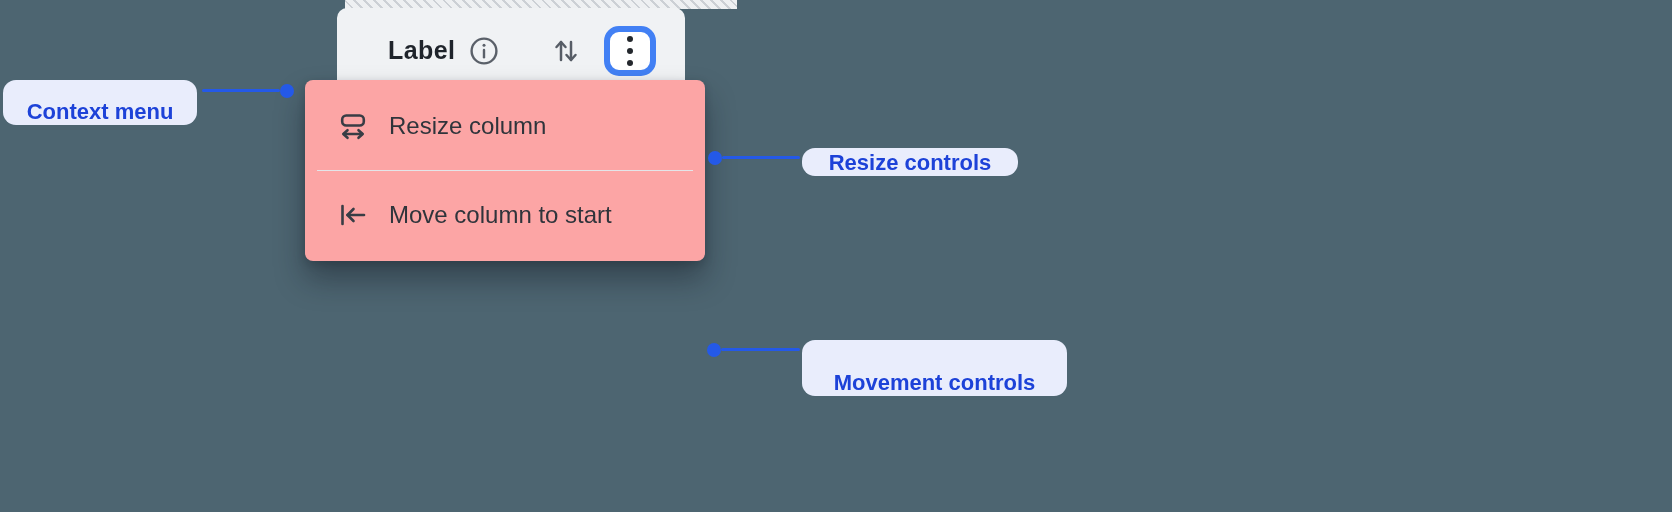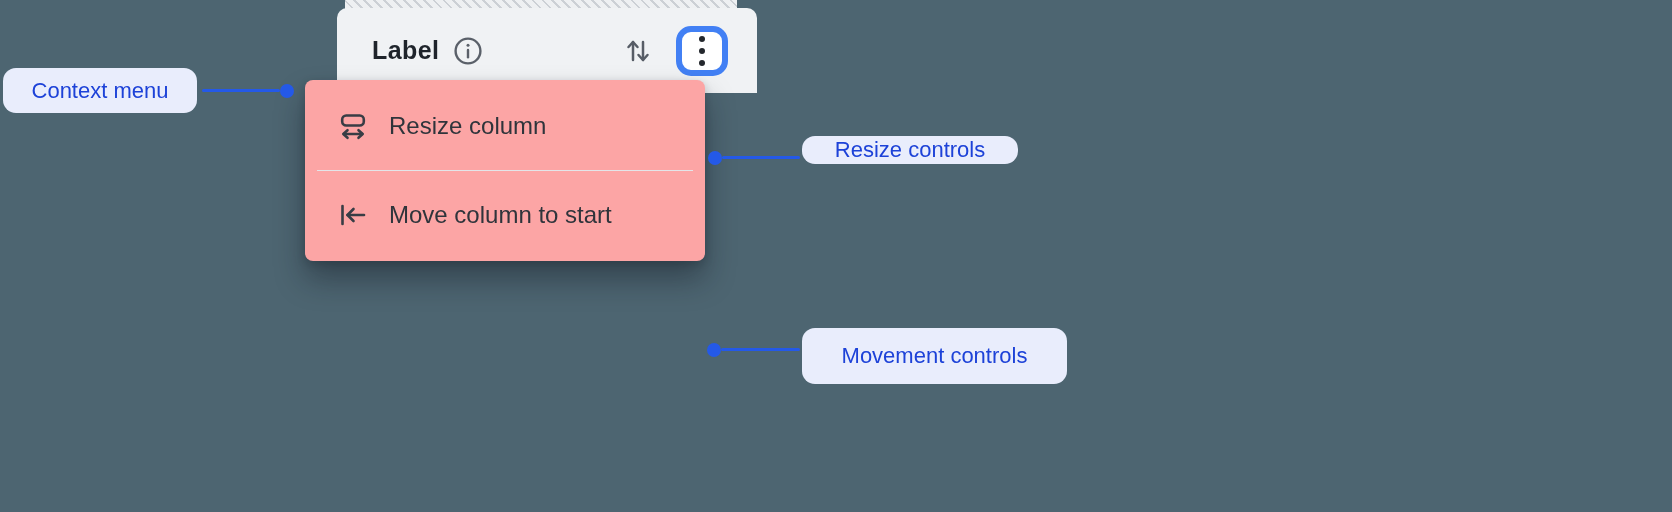--- a/index.html
+++ b/index.html
@@ -18,25 +18,25 @@
   
   .hatch {
     position: absolute;
     left: 345px; top: 0; width: 392px; height: 9px;
     background: repeating-linear-gradient(45deg, #eef0f2 0 5px, #ccd0d5 5px 7px);
   }
 
   
   .header {
     position: absolute;
-    left: 337px; top: 8px; width: 420px; height: 85px;
+    left: 337px; top: 8px; width: 348px; height: 85px;
     background: #f0f2f4;
     border-radius: 10px 10px 0 0;
     display: flex; align-items: center;
-    padding: 0 29px 0 35px;
+    padding: 0 29px 0 51px;
     box-sizing: border-box;
   }
   .header-title {
     font-size: 25px; font-weight: 700; color: #1f242b; letter-spacing: .4px;
   }
   .icon { display: inline-flex; align-items: center; justify-content: center; flex-shrink: 0; }
   .info-icon { margin-left: 14px; }
   .spacer { flex: 1; }
   .sort-icon { margin-right: 24px; }
   .kebab-button {
@@ -67,28 +67,29 @@
     font-size: 24px; color: #2f343b;
     cursor: pointer;
     white-space: nowrap;
   }
   .menu-divider { height: 1px; background: #e3e5e9; margin: 10px 12px; }
   .mi-icon svg { display: block; }
 
   
   .pill {
     position: absolute;
-    display: flex; align-items: center; justify-content: center;
+    display: flex; align-items: flex-end; justify-content: center;
     background: #e9edfc;
     color: #1d42d8;
-    font-size: 22px; font-weight: 400;
+    font-size: 22px; font-weight: 700;
     border-radius: 13px;
     box-sizing: border-box;
     padding: 0 10px;
     white-space: nowrap;
+    margin-top: 12px;
   }
   .conn-line { position: absolute; height: 3px; background: #2459e8; border-radius: 2px; }
   .conn-dot  { position: absolute; width: 14px; height: 14px; border-radius: 50%; background: #2459e8; }
 
   svg { stroke-linecap: round; stroke-linejoin: round; }
 </style>
 </head>
 <body>
 
 <div class="stage">

